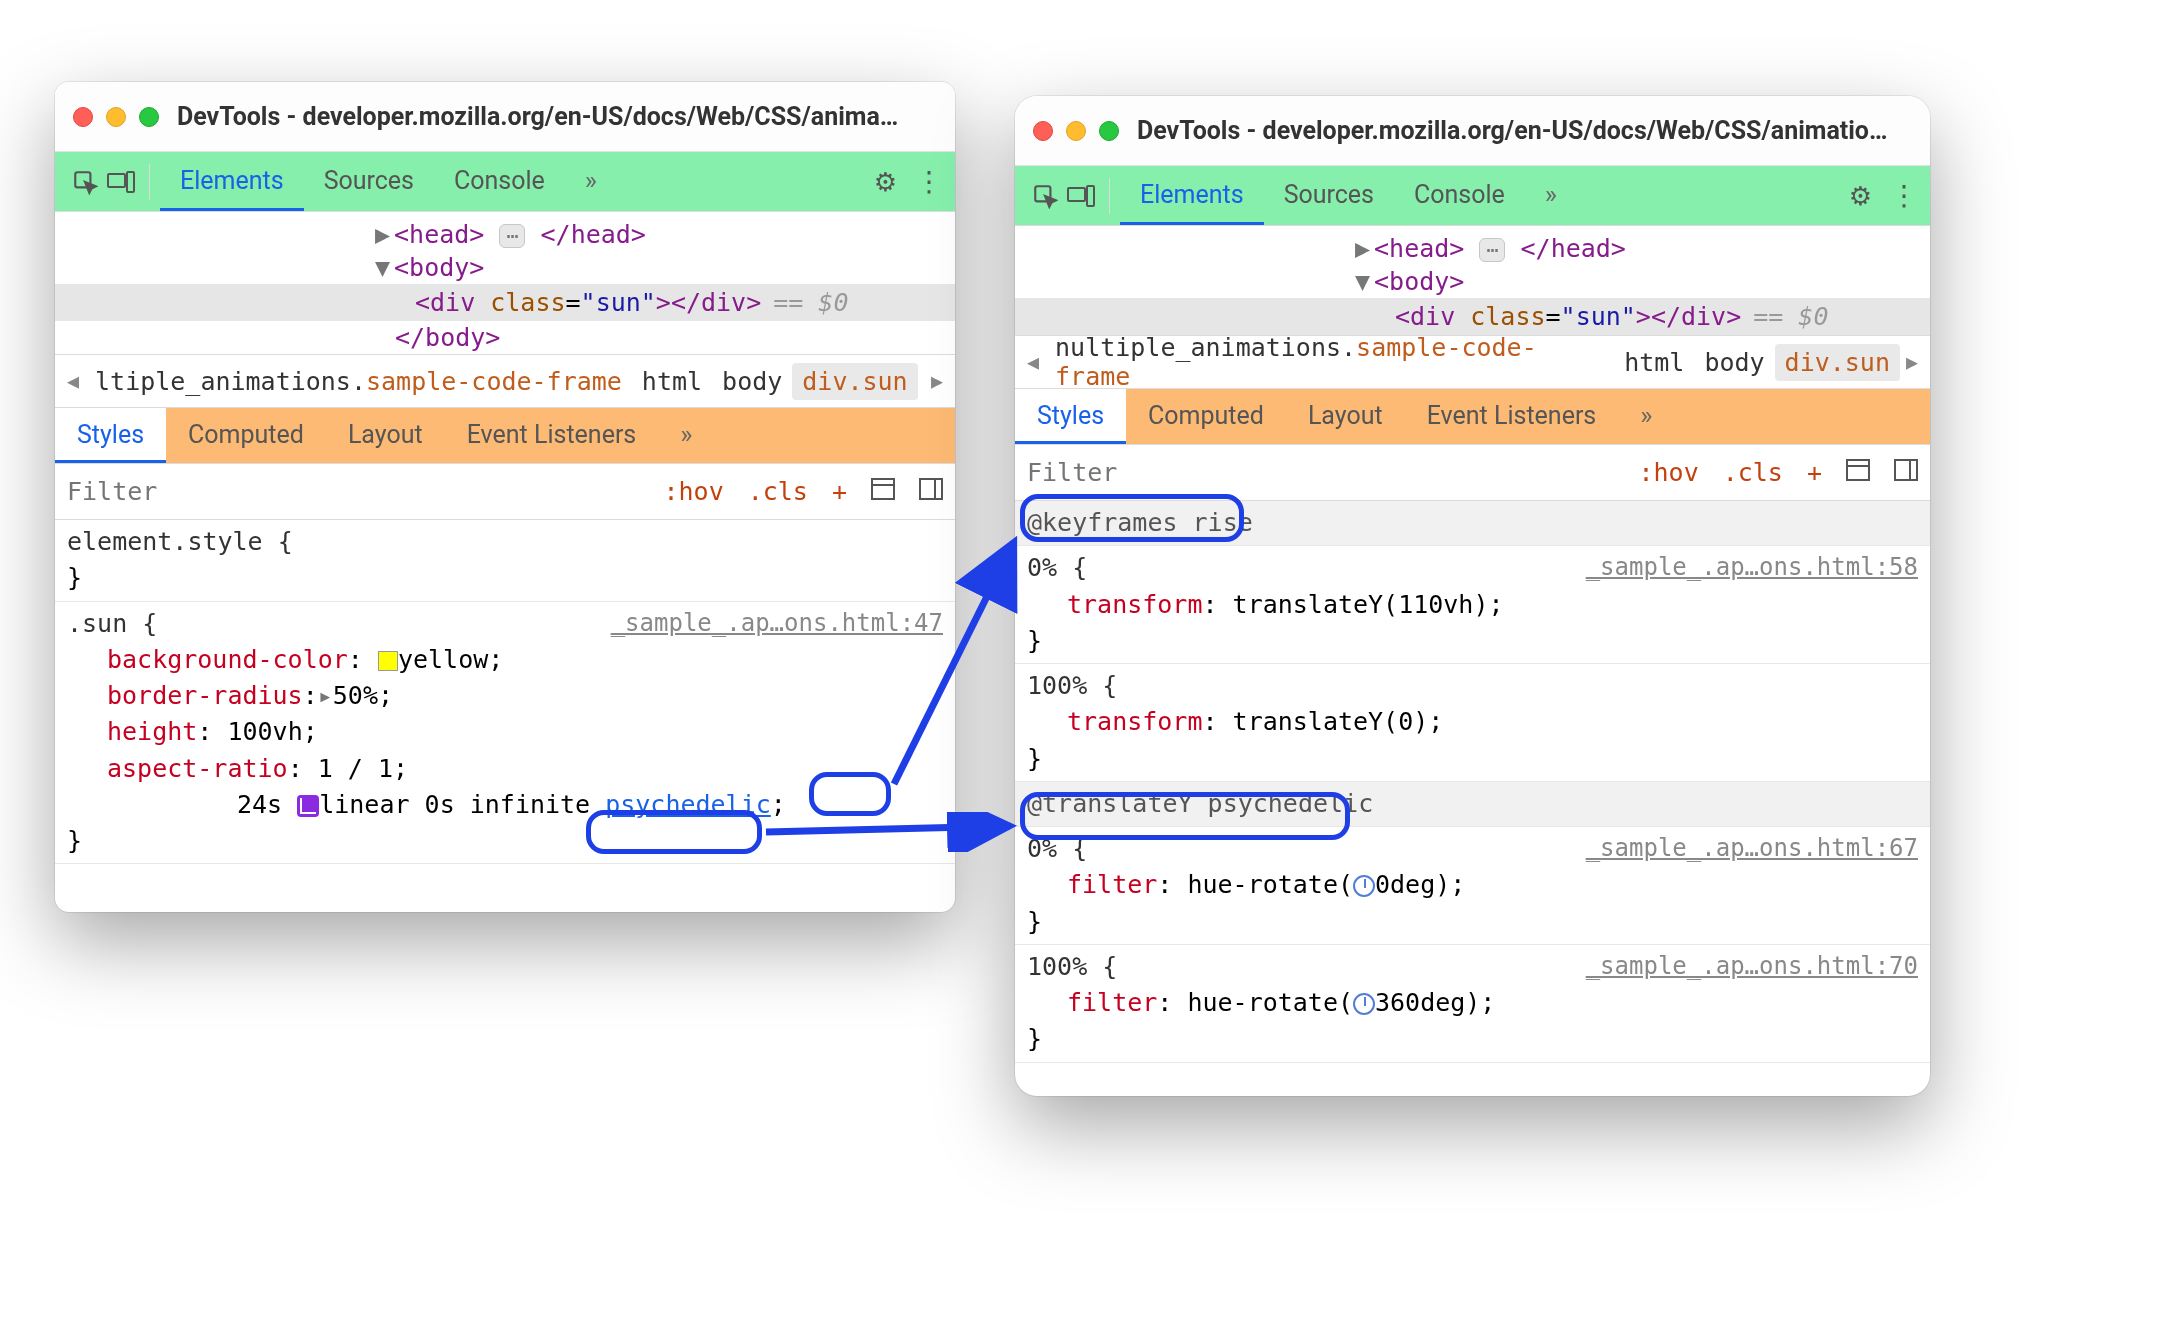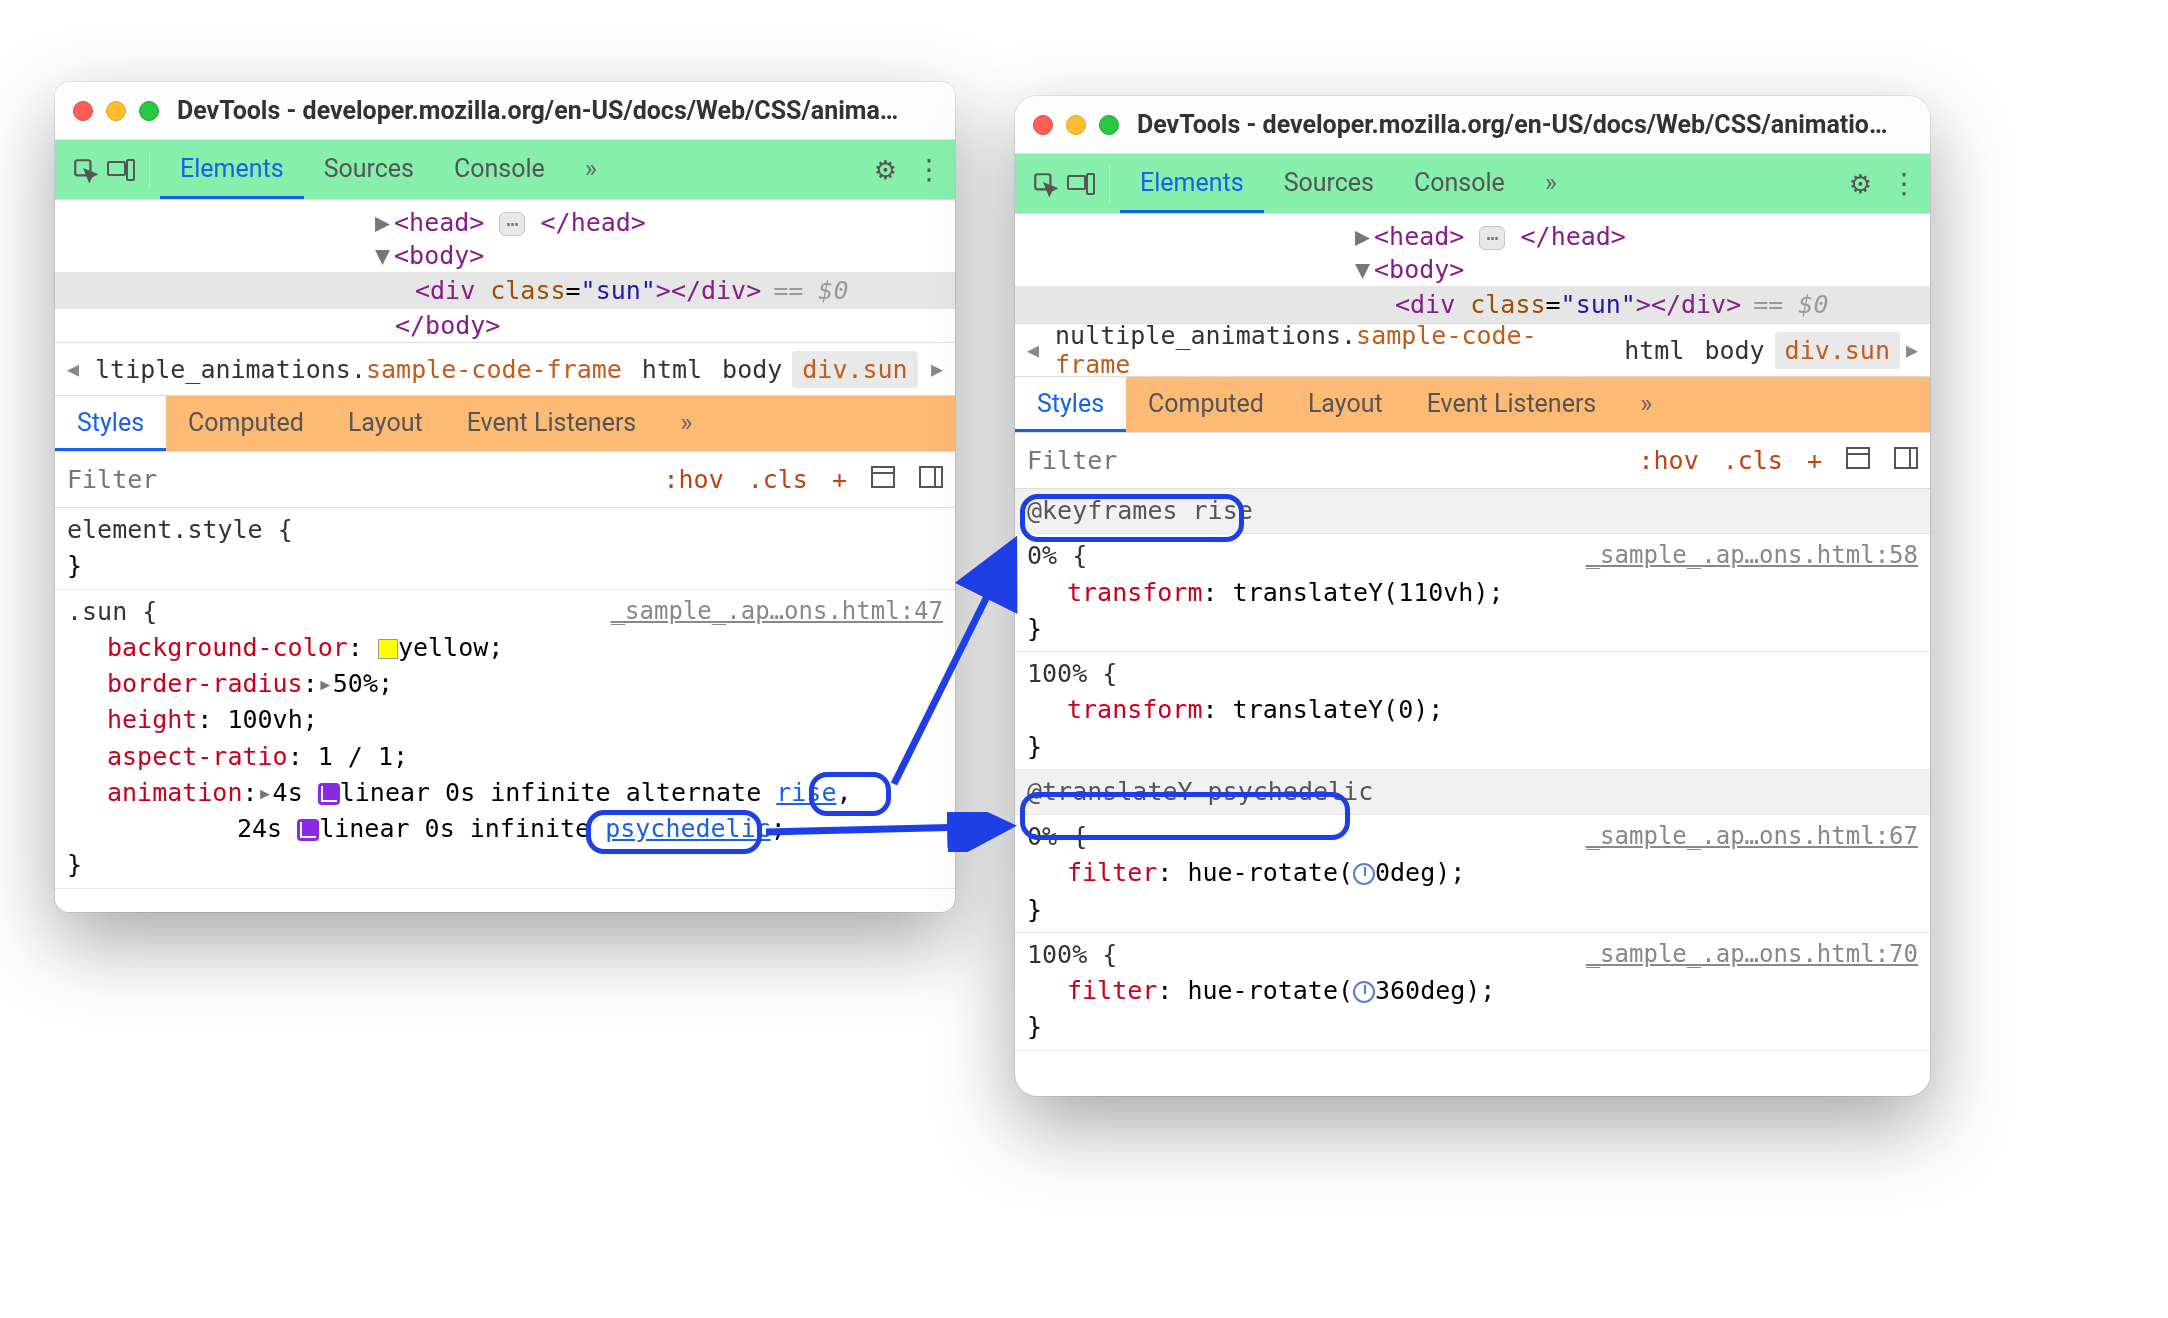--- a/index.html
+++ b/index.html
@@ -13,21 +13,21 @@
   .window {
     position: absolute;
     background: #fff;
     border-radius: 14px;
     box-shadow: 0 30px 80px rgba(0,0,0,0.35), 0 0 0 1px rgba(0,0,0,0.08);
     overflow: hidden;
     display: flex;
     flex-direction: column;
   }
   .titlebar {
-    height: 58px;
+    height: 70px;
     display: flex;
     align-items: center;
     padding: 0 18px;
     background: #fdfdfd;
     border-bottom: 1px solid #e2e2e2;
   }
   .traffic { display:flex; gap:13px; margin-right:18px; }
   .tl { width:20px; height:20px; border-radius:50%; }
   .tl.red { background:#ff5f57; border:1px solid #e24640; }
   .tl.yellow { background:#febc2e; border:1px solid #e1a126; }
@@ -202,21 +202,20 @@
       <div><span class="sel2">element.style {</span></div>
       <div><span>}</span></div>
     </div>
     <div class="block">
       <span class="src">_sample_.ap…ons.html:47</span>
       <div><span class="sel2">.sun {</span></div>
       <div style="padding-left:40px;"><span class="prop">background-color</span>: <span class="swatch yellow"></span><span>yellow</span>;</div>
       <div style="padding-left:40px;"><span class="prop">border-radius</span>:<span style="color:#777">▸</span><span>50%</span>;</div>
       <div style="padding-left:40px;"><span class="prop">height</span>: <span>100vh</span>;</div>
       <div style="padding-left:40px;"><span class="prop">aspect-ratio</span>: <span>1 / 1</span>;</div>
-      <div style="padding-left:40px;"><span class="prop">animation</span>:<span style="color:#777">▸</span><span>4s </span><span class="ease"></span><span>linear 0s infinite alternate </span><span class="link">rise</span>,</div>
       <div style="padding-left:170px;"><span>24s </span><span class="ease"></span><span>linear 0s infinite </span><span class="link">psychedelic</span>;</div>
       <div><span>}</span></div>
     </div>
   </div>
 </div>
 
 <div class="window" style="left:1015px; top:96px; width:915px; height:1000px;border-radius:22px;">
   <div class="titlebar">
     <div class="traffic">
       <div class="tl red"></div>

